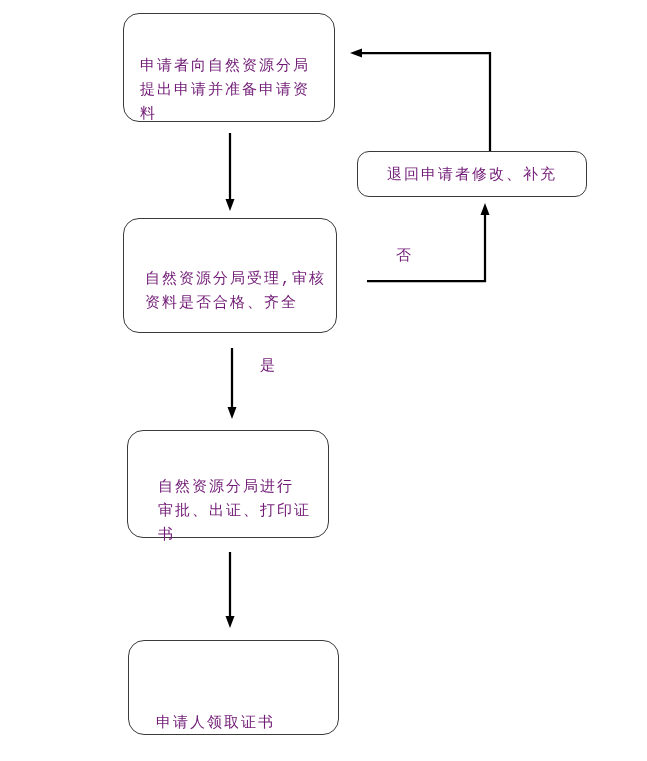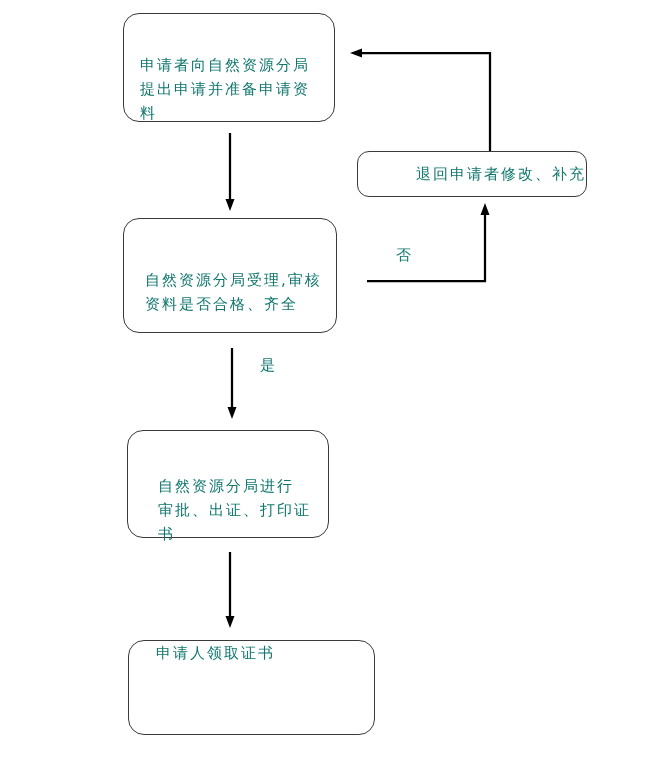--- a/index.html
+++ b/index.html
@@ -6,21 +6,21 @@
     margin: 0;
     padding: 0;
     background: #ffffff;
   }
   .canvas {
     position: relative;
     width: 647px;
     height: 761px;
     background: #ffffff;
     font-family: "DejaVu Sans", sans-serif;
-    color: #0f766e;
+    color: #701a75;
     overflow: hidden;
   }
   .connectors {
     position: absolute;
     left: 0;
     top: 0;
     width: 647px;
     height: 761px;
   }
   .connectors path, .connectors polyline, .connectors line {
@@ -47,41 +47,42 @@
     width: 212px; height: 109px;
     border-radius: 16px;
     padding: 15px 6px 0 16px;
   }
   .node-return {
     left: 357px; top: 151px;
     width: 230px; height: 46px;
     border-radius: 12px;
     display: flex;
     align-items: center;
-    justify-content: flex-end;
+    justify-content: center;
     white-space: nowrap;
   }
   .node-review {
     left: 123px; top: 218px;
     width: 214px; height: 115px;
     border-radius: 16px;
     padding: 25px 5px 0 21px;
+    font-family: Liberation Mono, monospace;
   }
   .node-approve {
     left: 127px; top: 430px;
     width: 202px; height: 108px;
     border-radius: 16px;
     padding: 19px 5px 0 30px;
   }
   .node-receive {
     left: 128px; top: 640px;
-    width: 247px; height: 95px;
+    width: 211px; height: 95px;
     border-radius: 16px;
     display: flex;
-    align-items: flex-start;
+    align-items: flex-end;
     padding-left: 27px;
   }
   .edge-label {
     position: absolute;
     font-size: 15px;
     letter-spacing: 2px;
   }
   .edge-label-no {
     left: 396px; top: 246px;
   }

